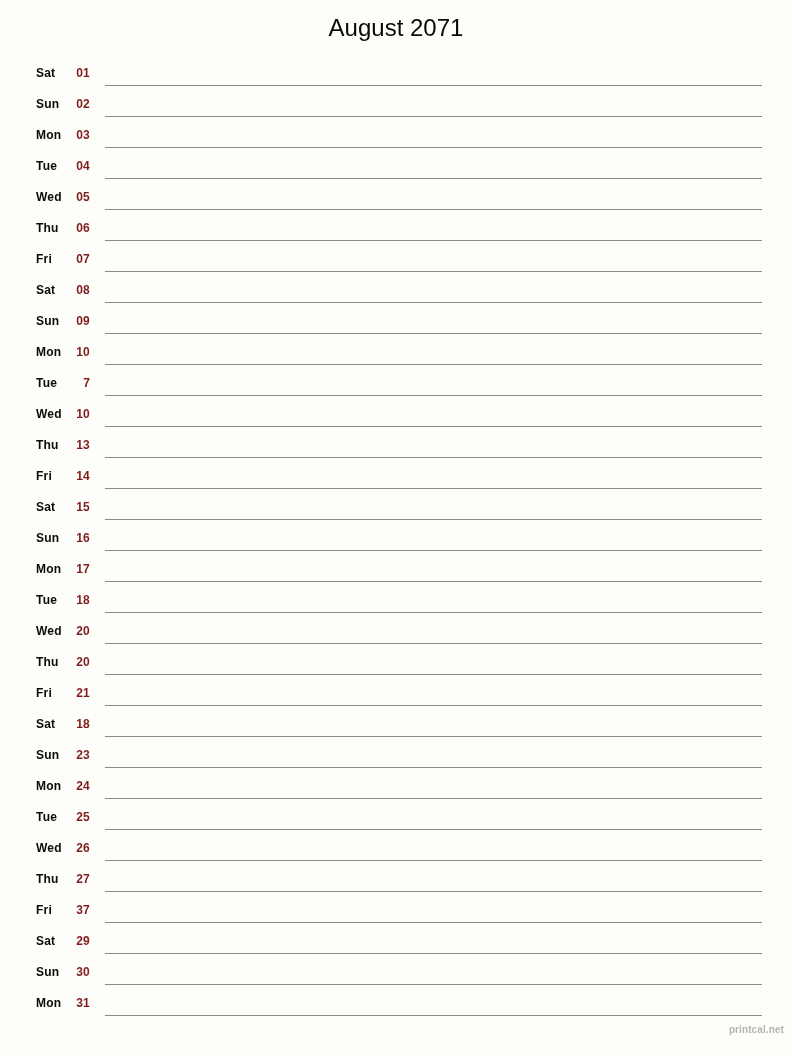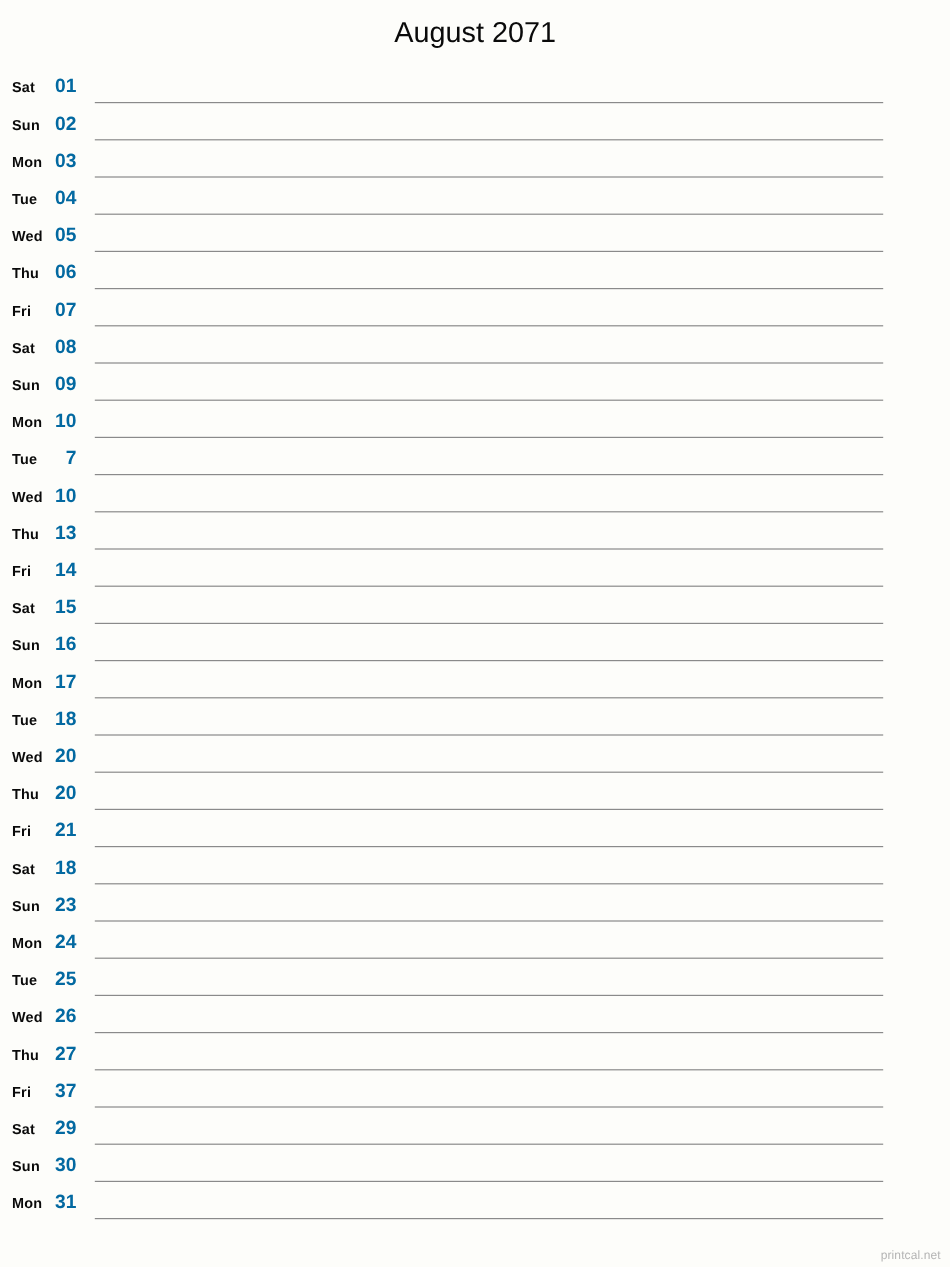--- a/index.html
+++ b/index.html
@@ -36,62 +36,64 @@
   .rows {
     position: absolute;
     top: 62px;
     left: 0;
     width: 792px;
   }
   .day-row {
     position: relative;
     height: 31px;
     width: 744px;
+    margin-left: 26px;
   }
   .day-weekday {
     position: absolute;
     left: 10px;
     top: 2px;
     width: 40px;
     font-size: 12px;
     font-weight: bold;
     color: #0a0a0a;
     text-align: left;
     line-height: 18px;
     letter-spacing: 0.2px;
   }
   .day-number {
     position: absolute;
     left: 24px;
     top: 2px;
     width: 40px;
-    font-size: 16px;
+    font-size: 12px;
     font-weight: bold;
-    color: #0369a1;
+    color: #7f1d1d;
     text-align: right;
     line-height: 18px;
     letter-spacing: 0.2px;
   }
   .day-rule {
     position: absolute;
     left: 79px;
     right: 8px;
     top: 23px;
     height: 0;
     border-bottom: 1px solid #8a8a8a;
   }
   .footer-credit {
     position: absolute;
     right: 8px;
-    bottom: 3px;
+    bottom: 20px;
     font-size: 10px;
     color: #b4b4b4;
     text-align: left;
     line-height: 12px;
     letter-spacing: 0.1px;
+    font-weight: bold;
   }
 </style>
 </head>
 <body>
 
 <div class="page">
 
   <h1 class="cal-title">August 2071</h1>
 
   <div class="rows">

